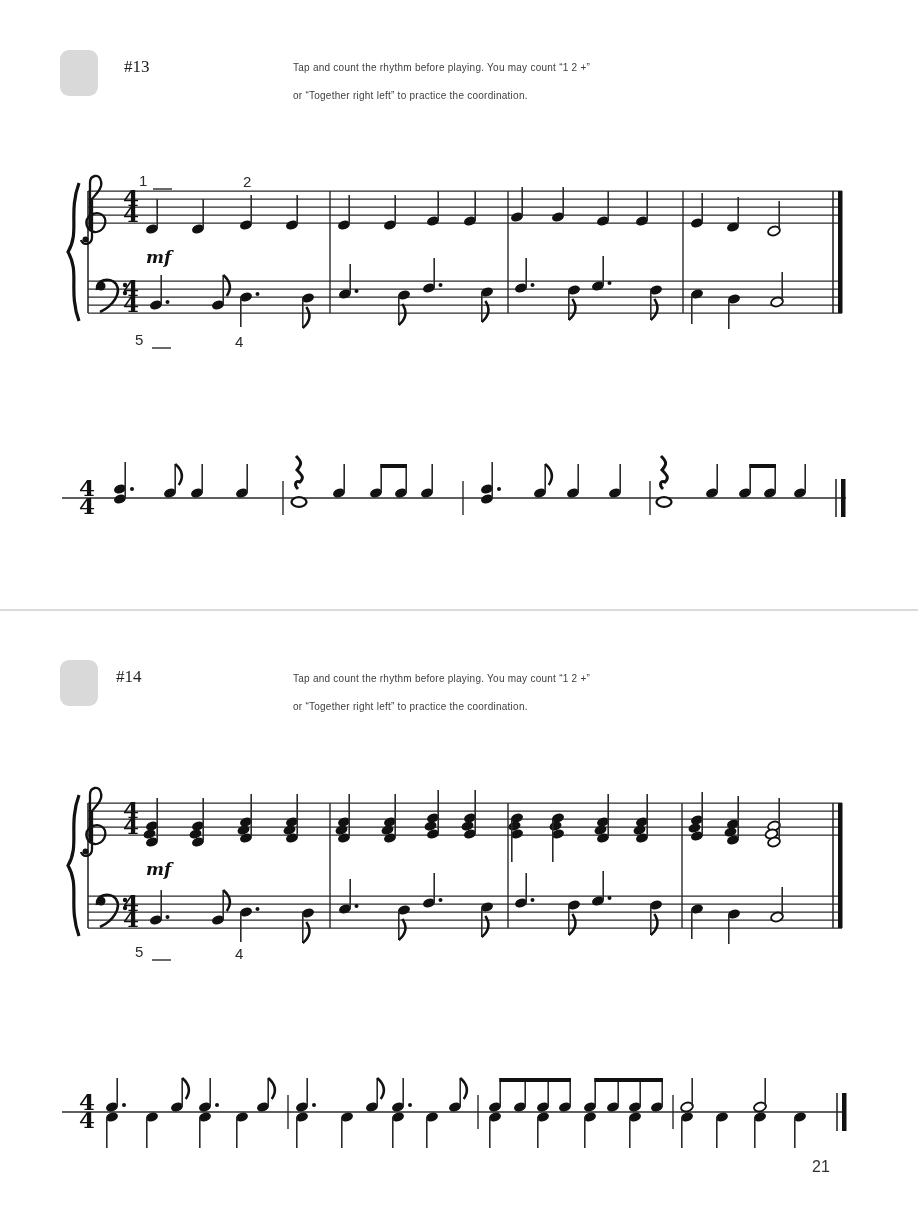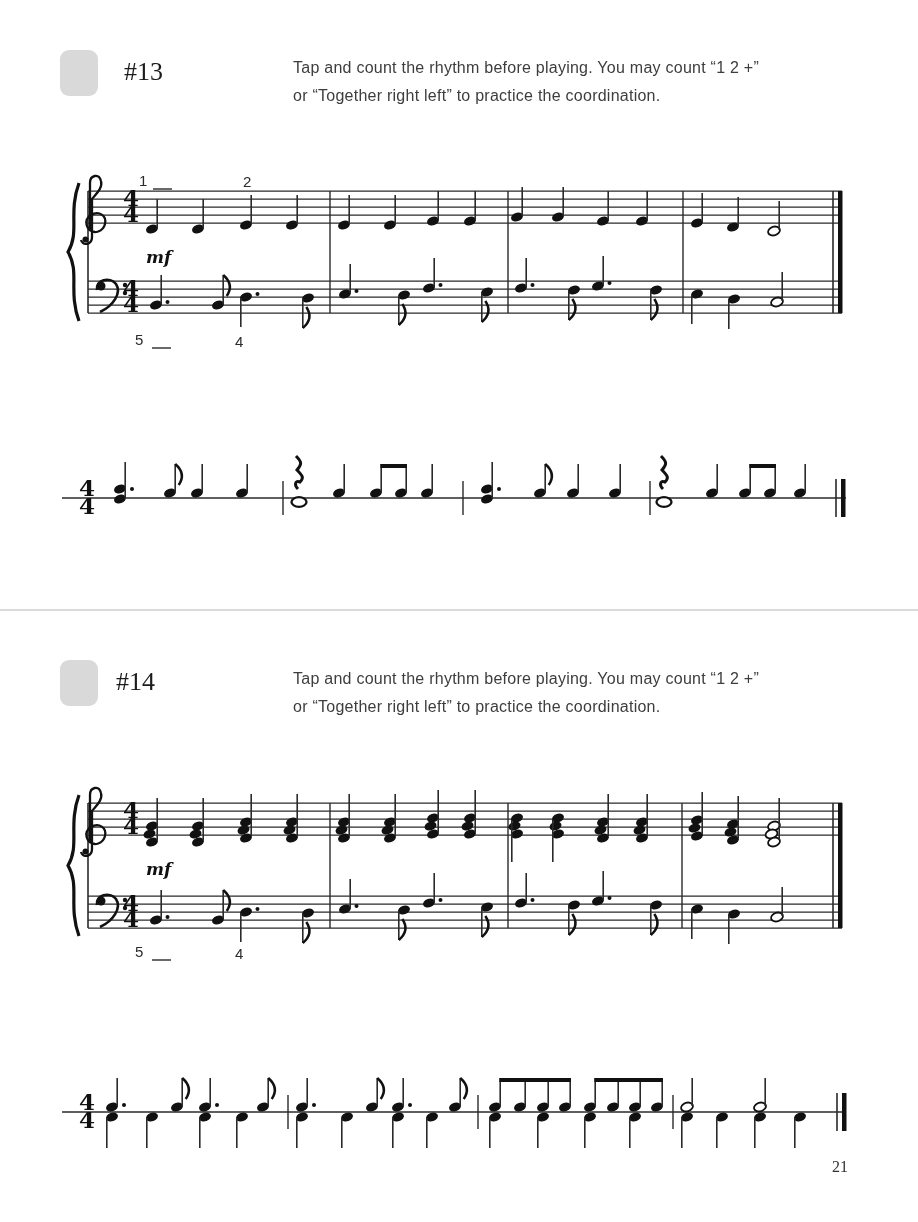--- a/index.html
+++ b/index.html
@@ -1,20 +1,20 @@
 <!DOCTYPE html>
 <html><head>
 <meta charset="utf-8">
 <style>
   html,body{margin:0;padding:0;background:#fff;}
   .page{position:relative;width:918px;height:1222px;background:#ffffff;overflow:hidden;
         font-family:"Liberation Sans",sans-serif;}
   .checkbox{position:absolute;width:38px;height:46px;background:#d9d9d9;border-radius:9px;}
-  .exnum{position:absolute;font-family:"Liberation Serif",serif;font-size:26px;color:#1c1c1c;}
-  .instr{position:absolute;font-size:16px;line-height:28px;color:#3d3d3d;letter-spacing:.25px;width:600px;}
+  .exnum{position:absolute;font-family:"Liberation Serif",serif;font-size:17px;color:#1c1c1c;}
+  .instr{position:absolute;font-size:10px;line-height:28px;color:#3d3d3d;letter-spacing:.25px;width:600px;}
   .divider{position:absolute;left:0;width:918px;height:2px;background:#dadada;}
   .pagenum{position:absolute;font-size:16px;color:#333;}
   svg{position:absolute;left:0;}
   svg text{fill:#222;}
   .fing{font-family:"Liberation Sans",sans-serif;font-size:15px;fill:#2b2b2b;}
   .mf{font-family:"DejaVu Serif",serif;font-style:italic;font-weight:bold;font-size:17px;fill:#111;}
   .tsig{font-family:"DejaVu Serif",serif;font-weight:bold;font-size:23px;fill:#111;text-anchor:middle;}
 </style>
 </head>
 <body>
@@ -437,14 +437,14 @@
       <ellipse cx="760" cy="1117" rx="6.1" ry="4.3" transform="rotate(-18 760 1117)" fill="#111" stroke="#111" stroke-width="0"></ellipse>
       <line x1="754.8" y1="1118" x2="754.8" y2="1148" stroke="#2a2a2a" stroke-width="1.6"></line>
       <ellipse cx="800" cy="1117" rx="6.1" ry="4.3" transform="rotate(-18 800 1117)" fill="#111" stroke="#111" stroke-width="0"></ellipse>
       <line x1="794.8" y1="1118" x2="794.8" y2="1148" stroke="#2a2a2a" stroke-width="1.6"></line>
       <polygon points="499.4,1078 571,1078 571,1082 499.4,1082" fill="#111"></polygon>
       <polygon points="594.4000000000001,1078 663,1078 663,1082 594.4000000000001,1082" fill="#111"></polygon>
       <line x1="837" y1="1093" x2="837" y2="1131" stroke="#2a2a2a" stroke-width="1.6"></line>
       <rect x="842" y="1093" width="4.5" height="38" fill="#111"></rect>
     </svg>
 
-  <div class="pagenum" style="left:832px;top:1158px;font-family:Liberation Serif, serif;">21</div>
+  <div class="pagenum" style="left:812px;top:1158px;">21</div>
 </div>
 
 </body></html>

